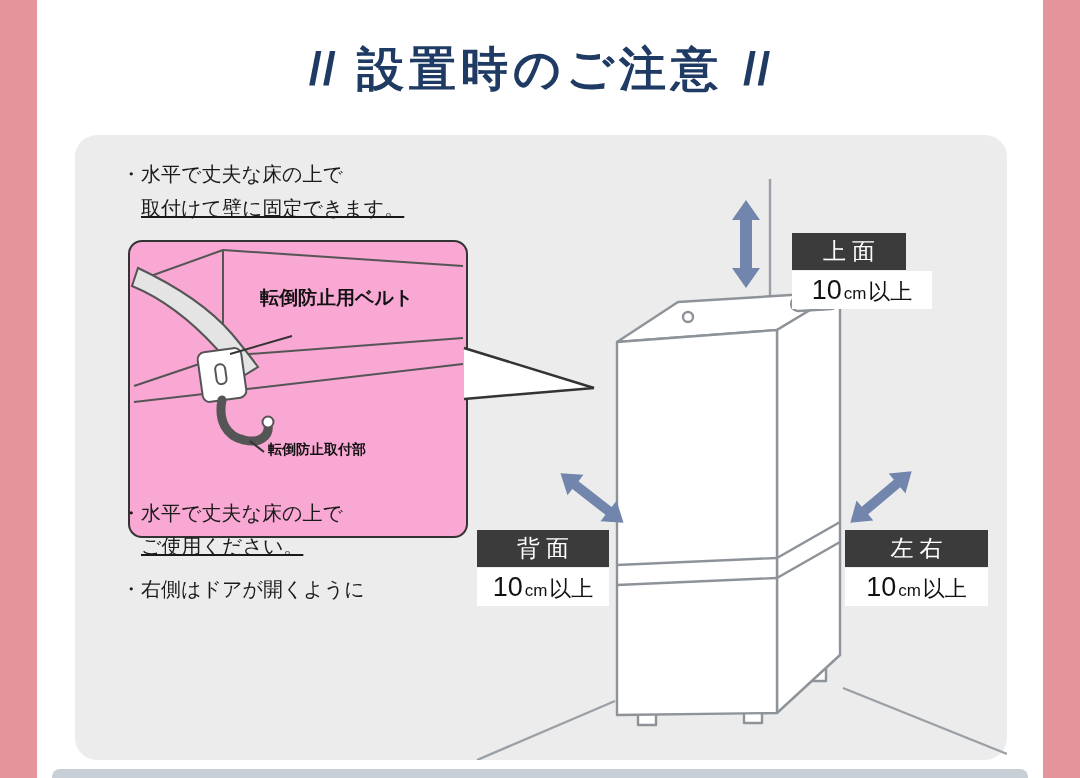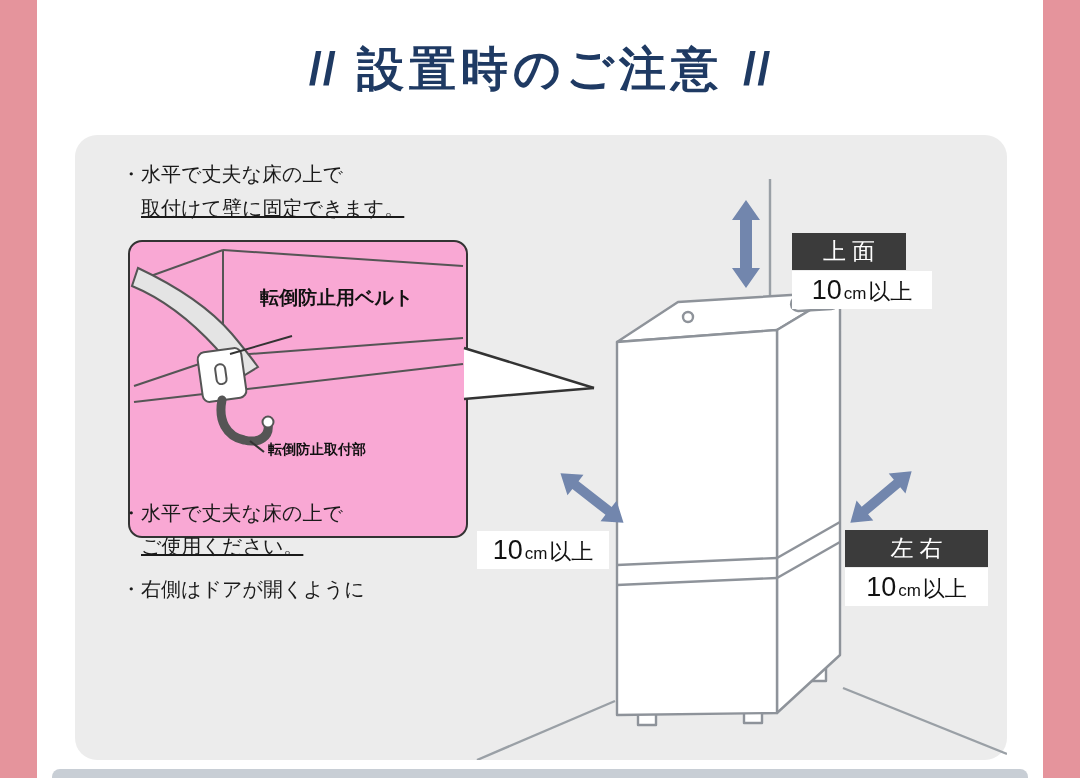--- a/index.html
+++ b/index.html
@@ -158,20 +158,21 @@
         </g>
       </g>
     </svg>
 
     <div class="clr clr-top">
       <div class="clr-name">上面</div>
       <div class="clr-value"><span class="num">10</span><span class="unit">cm</span><span class="suffix">以上</span></div>
     </div>
 
     <div class="clr clr-back">
+      <div class="clr-name">背面</div>
       <div class="clr-value"><span class="num">10</span><span class="unit">cm</span><span class="suffix">以上</span></div>
     </div>
 
     <div class="clr clr-side">
       <div class="clr-name">左右</div>
       <div class="clr-value"><span class="num">10</span><span class="unit">cm</span><span class="suffix">以上</span></div>
     </div>
 
   </div>
 </div>

